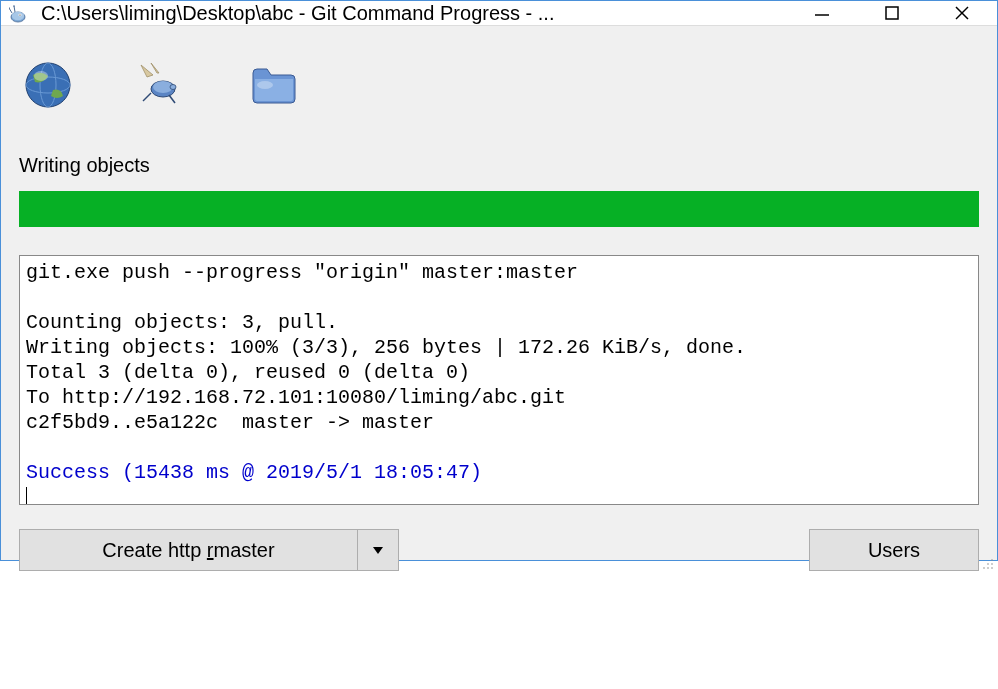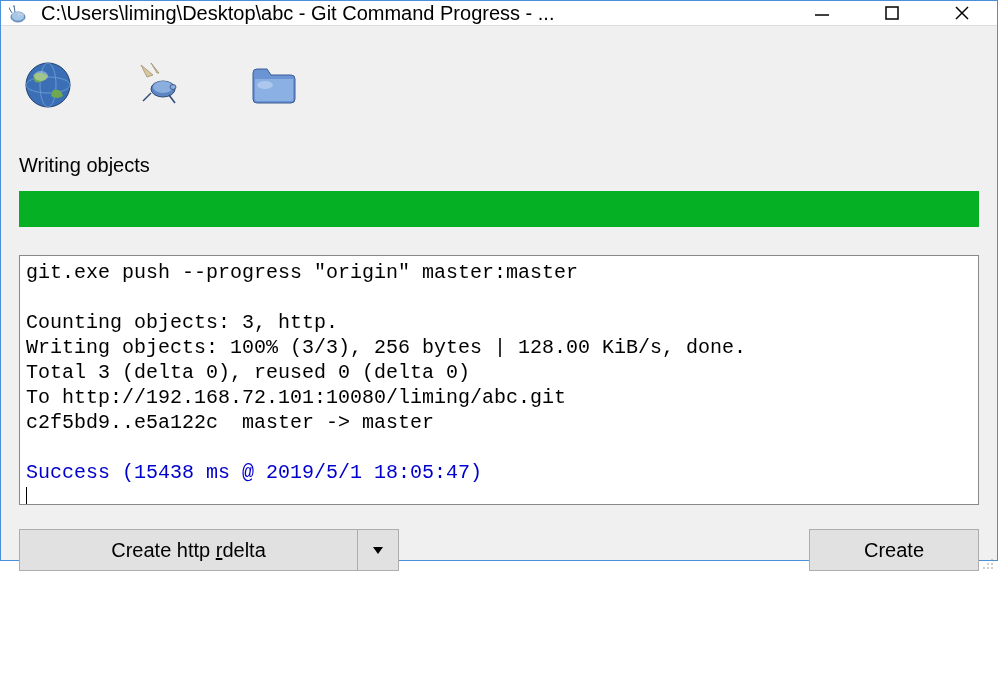--- a/index.html
+++ b/index.html
@@ -234,42 +234,42 @@
     </div>
 
     <div class="status-label">Writing objects</div>
 
     <div class="progress-bar">
       <div class="progress-fill" style="width:100%"></div>
     </div>
 
     <div class="output-box"><span>git.exe push --progress "origin" master:master</span>
 <span></span>
-<span>Counting objects: 3, http.</span>
-<span>Writing objects: 100% (3/3), 256 bytes | 128.00 KiB/s, done.</span>
+<span>Counting objects: 3, pull.</span>
+<span>Writing objects: 100% (3/3), 256 bytes | 172.26 KiB/s, done.</span>
 <span>Total 3 (delta 0), reused 0 (delta 0)</span>
 <span>To http://192.168.72.101:10080/liming/abc.git</span>
 <span>c2f5bd9..e5a122c  master -&gt; master</span>
 <span></span>
 <span class="success-line">Success (15438 ms @ 2019/5/1 18:05:47)</span>
 <span class="cursor-line"></span></div>
 
     <div class="button-row">
       <div class="split-btn">
         <div class="btn main">
-          <span><span>Create http </span><span class="underline-r">r</span><span>delta</span></span>
+          <span><span>Create http </span><span class="underline-r">r</span><span>master</span></span>
         </div>
         <div class="btn arrow">
           <svg width="14" height="14" viewBox="0 0 14 14">
               <polygon points="2,4 12,4 7,11" fill="#000"></polygon>
             </svg>
         </div>
       </div>
       <div class="spacer"></div>
-      <div class="btn std">Create</div>
+      <div class="btn std">Users</div>
     </div>
 
     <span class="resize-grip">
       <svg width="14" height="14" viewBox="0 0 14 14">
         <circle cx="12" cy="4" r="1" fill="#888"></circle>
         <circle cx="8" cy="8" r="1" fill="#888"></circle>
         <circle cx="12" cy="8" r="1" fill="#888"></circle>
         <circle cx="4" cy="12" r="1" fill="#888"></circle>
         <circle cx="8" cy="12" r="1" fill="#888"></circle>
         <circle cx="12" cy="12" r="1" fill="#888"></circle>

